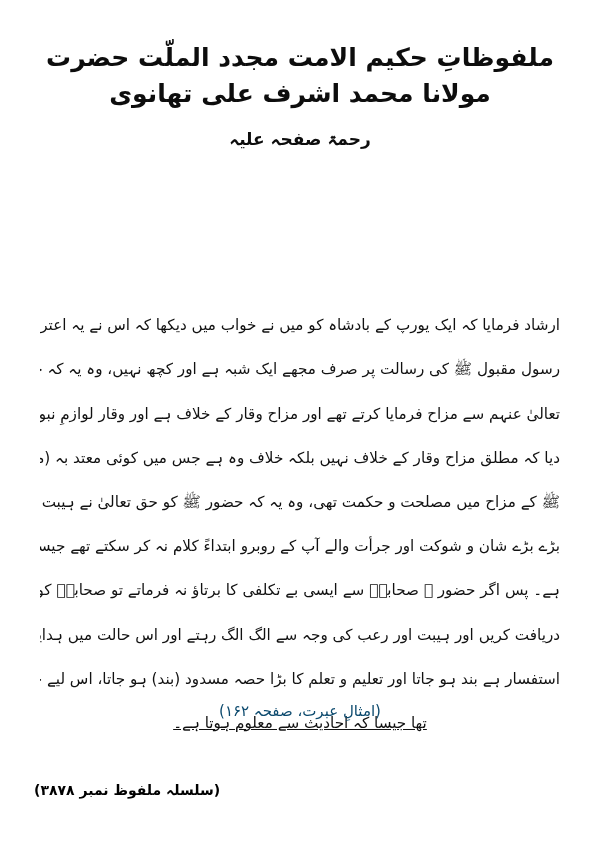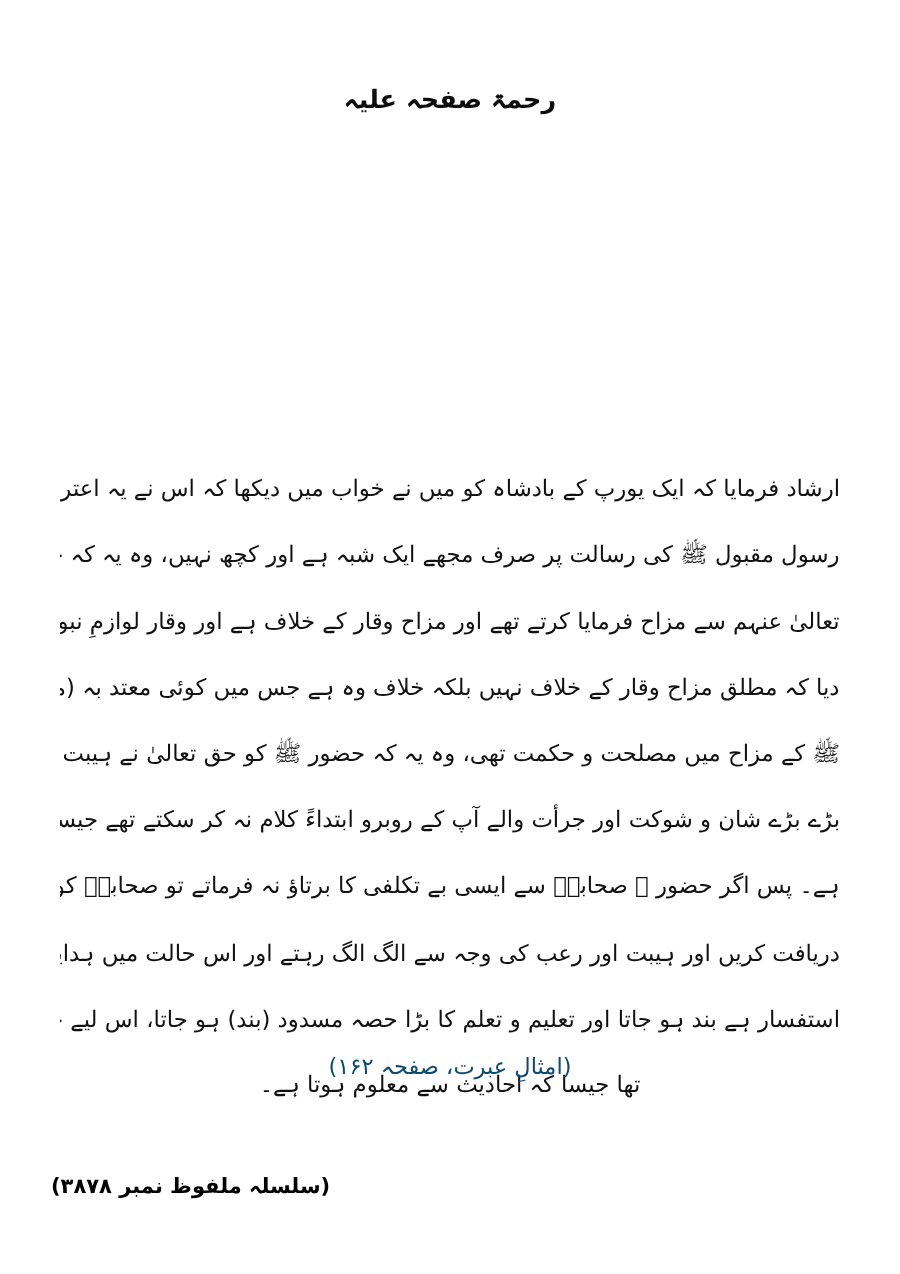--- a/index.html
+++ b/index.html
@@ -93,20 +93,21 @@
     text-align-last: justify;
     white-space: nowrap;
     overflow: hidden;
   }
   .body-line.first {
     text-indent: 0;
   }
   .body-line.last {
     text-align: left;
     text-align-last: center;
+    text-decoration: underline;
   }
 
   
   .citation {
     position: absolute;
     top: 702px;
     left: 0;
     right: 0;
     text-align: center;
     font-family: "DejaVu Sans", "Liberation Sans", sans-serif;
@@ -128,20 +129,21 @@
     direction: rtl;
     text-align: center;
   }
 </style>
 </head>
 <body>
 
 <div class="page">
 
   <div class="title-block">
+    <h1 class="doc-title">ملفوظاتِ حکیم الامت مجدد الملّت حضرت مولانا محمد اشرف علی تھانوی</h1>
     <div class="doc-subtitle">رحمۃ صفحہ علیہ</div>
   </div>
 
 
   <div class="body-block">
     <p class="body-line first">ارشاد فرمایا کہ ایک یورپ کے بادشاہ کو میں نے خواب میں دیکھا کہ اس نے یہ اعتراض کیا کہ جناب</p>
     <p class="body-line">رسول مقبول ﷺ کی رسالت پر صرف مجھے ایک شبہ ہے اور کچھ نہیں، وہ یہ کہ حضور ﷺ اپنے صحابہ رضی اللہ</p>
     <p class="body-line">تعالیٰ عنہم سے مزاح فرمایا کرتے تھے اور مزاح وقار کے خلاف ہے اور وقار لوازمِ نبوت سے ہے۔ میں نے جواب</p>
     <p class="body-line">دیا کہ مطلق مزاح وقار کے خلاف نہیں بلکہ خلاف وہ ہے جس میں کوئی معتد بہ (معقول) مصلحت نہ ہو اور حضور</p>
     <p class="body-line">ﷺ کے مزاح میں مصلحت و حکمت تھی، وہ یہ کہ حضور ﷺ کو حق تعالیٰ نے ہیبت اور رعب ایسا عطا فرمایا تھا کہ</p>

